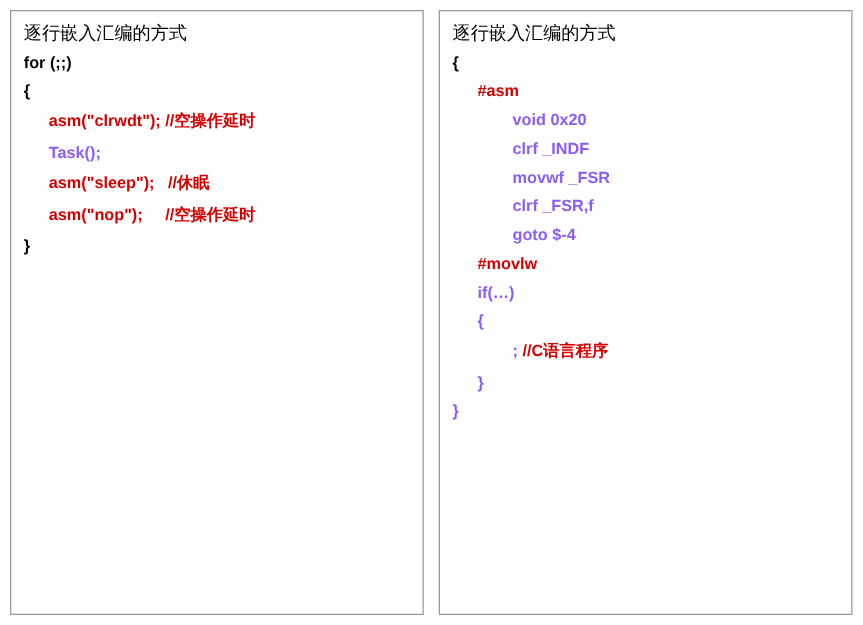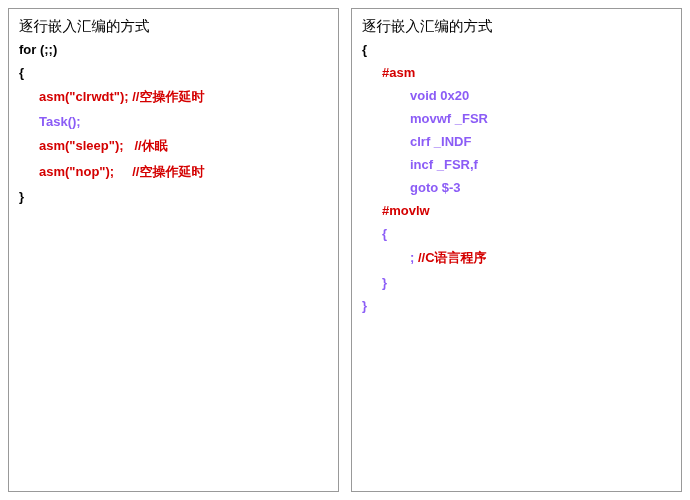--- a/index.html
+++ b/index.html
@@ -51,24 +51,25 @@
     <div class="line indent1"><span class="red">asm("sleep");   </span><span class="red">//休眠</span></div>
     <div class="line indent1"><span class="red">asm("nop");     </span><span class="red">//空操作延时</span></div>
     <div class="line">}</div>
   </div>
 
   <div class="panel">
     <div class="title">逐行嵌入汇编的方式</div>
     <div class="line">{</div>
     <div class="line indent1 red">#asm</div>
     <div class="line indent2 black">void 0x20</div>
+    <div class="line indent2 black">clrf _INDF</div>
     <div class="line indent2 black">movwf _FSR</div>
-    <div class="line indent2 black">clrf _INDF</div>
-    <div class="line indent2 black">incf _FSR,f</div>
-    <div class="line indent2 black">goto $-3</div>
+    <div class="line indent2 black">clrf _FSR,f</div>
+    <div class="line indent2 black">goto $-4</div>
     <div class="line indent1 red">#movlw</div>
+    <div class="line indent1 black">if(…)</div>
     <div class="line indent1 black">{</div>
     <div class="line indent2"><span class="black">; </span><span class="red">//C语言程序</span></div>
     <div class="line indent1 black">}</div>
     <div class="line black">}</div>
   </div>
 
 </div>
 
 </body></html>

